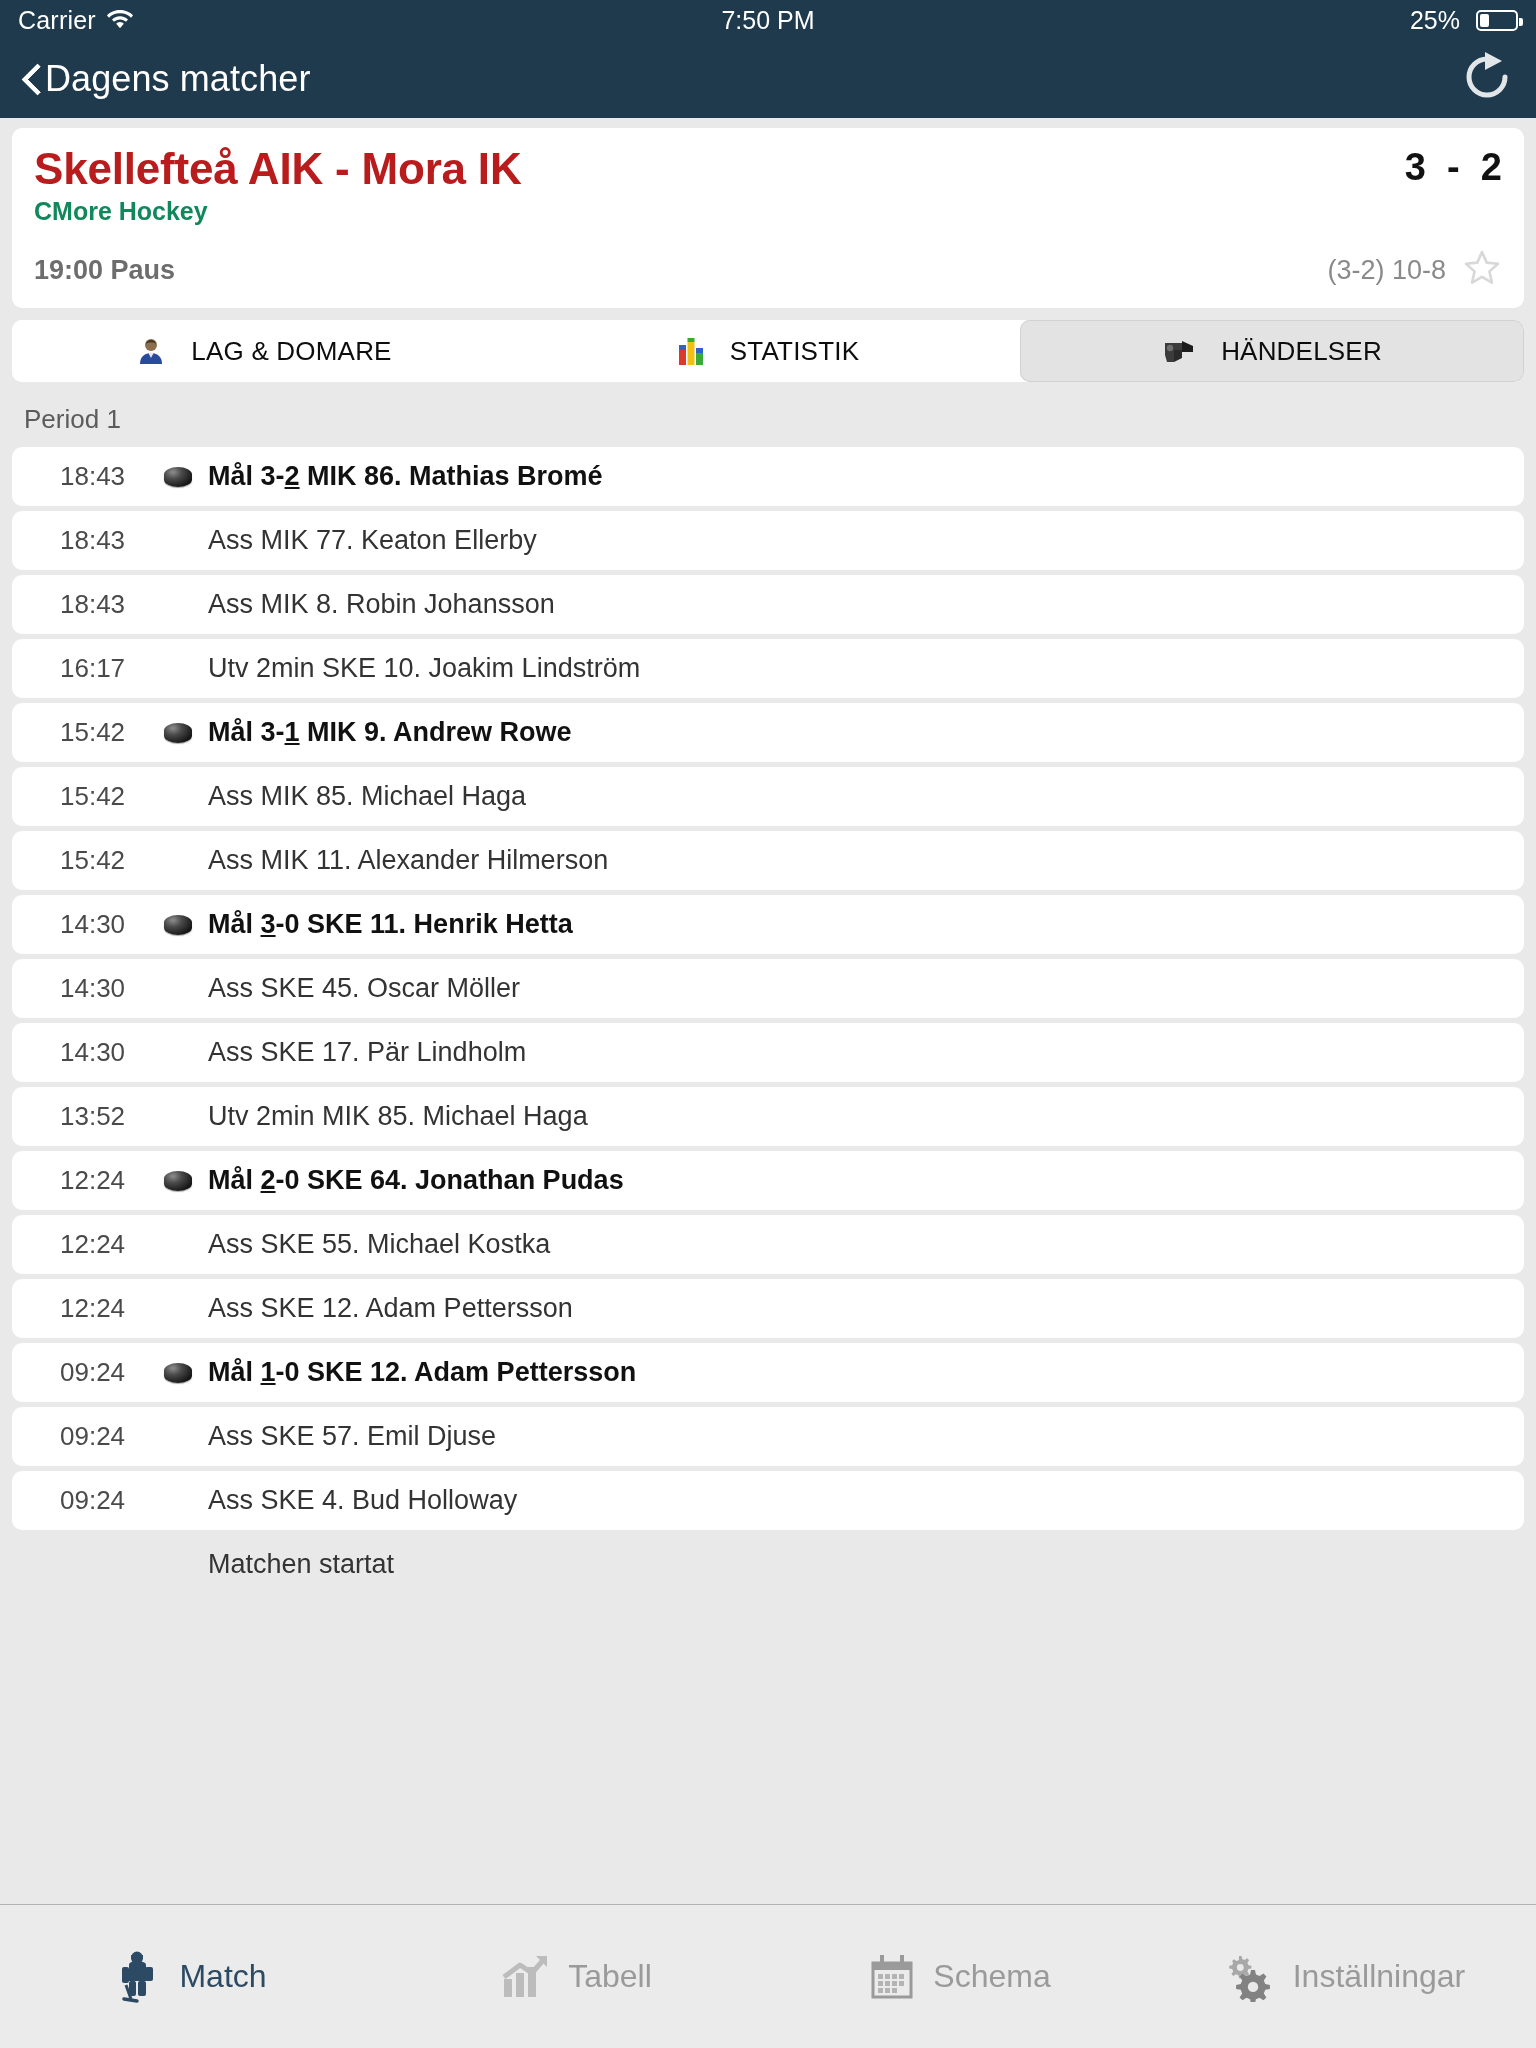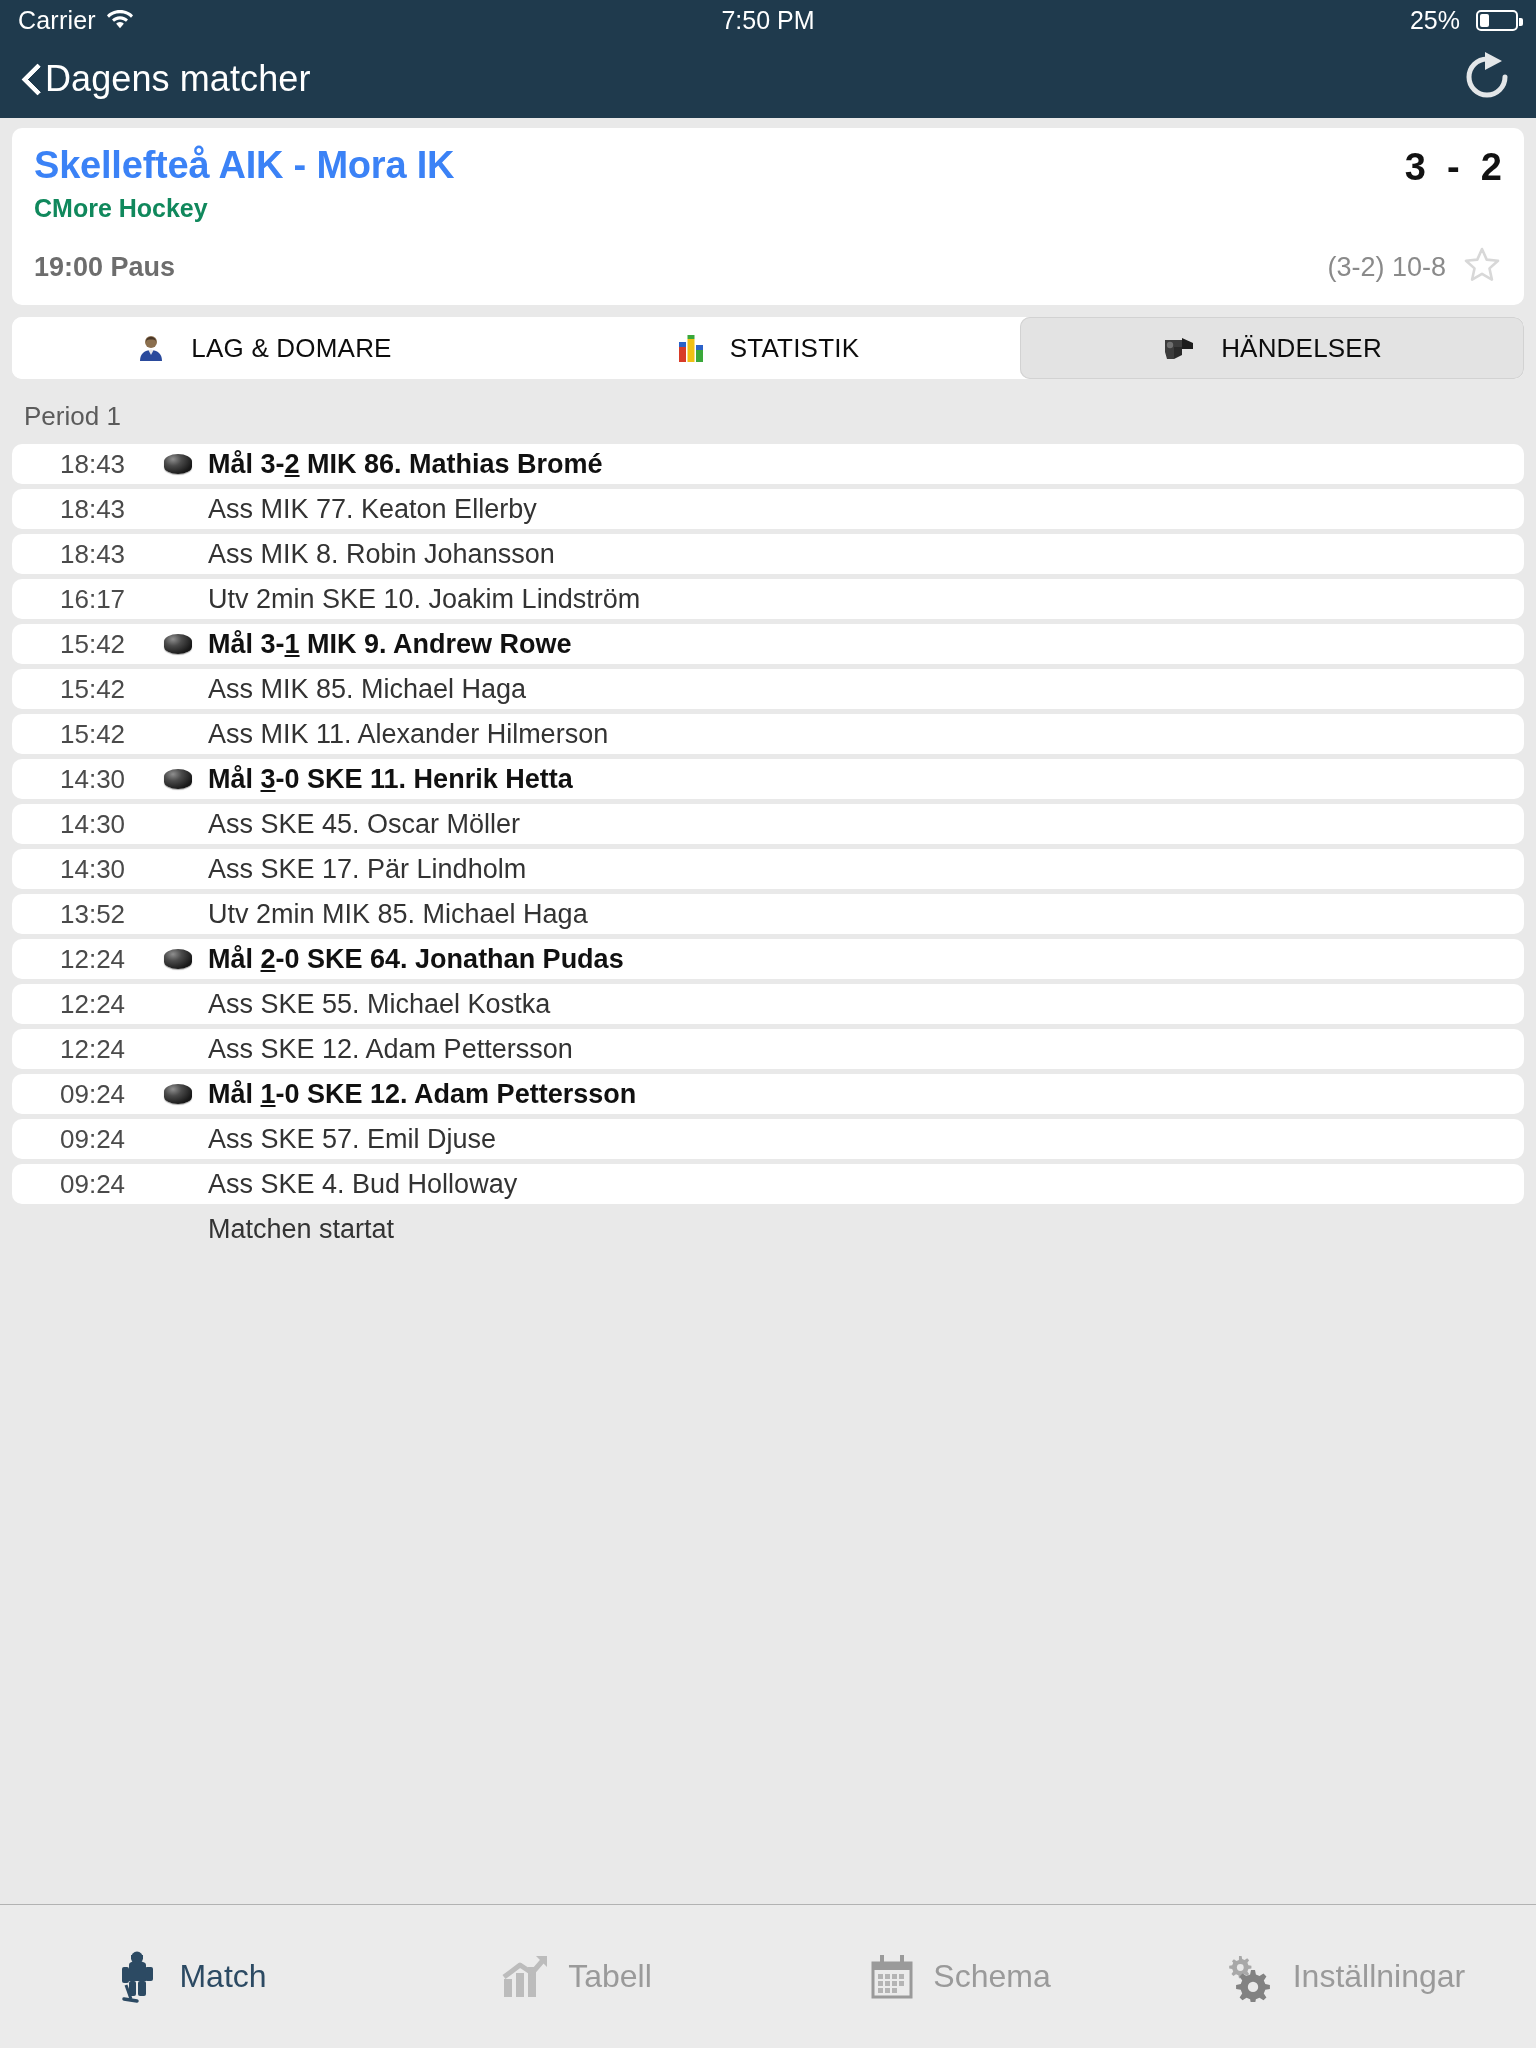--- a/index.html
+++ b/index.html
@@ -113,23 +113,23 @@
   
   .match-card {
     margin: 10px 12px 0 12px;
     background: #ffffff;
     border-radius: 10px;
     padding: 18px 22px 16px 22px;
     position: relative;
   }
   .mc-row1 { display: flex; align-items: flex-start; }
   .mc-title {
-    font-size: 38px;
+    font-size: 44px;
     font-weight: bold;
-    color: #3b82f6;
+    color: #b91c1c;
     letter-spacing: -0.2px;
     line-height: 1.05;
   }
   .mc-score {
     margin-left: auto;
     font-size: 38px;
     font-weight: bold;
     color: #121212;
     white-space: pre;
   }
@@ -190,21 +190,21 @@
     font-size: 26px;
     color: #5b5b5b;
     padding: 22px 0 12px 24px;
   }
 
   
   .events { padding: 0 12px; }
   .event-row {
     background: #ffffff;
     border-radius: 10px;
-    height: 40px;
+    height: 59px;
     margin-bottom: 5px;
     display: flex;
     align-items: center;
     padding-left: 48px;
   }
   .event-row.plain {
     background: transparent;
     border-radius: 0;
   }
   .ev-time {

